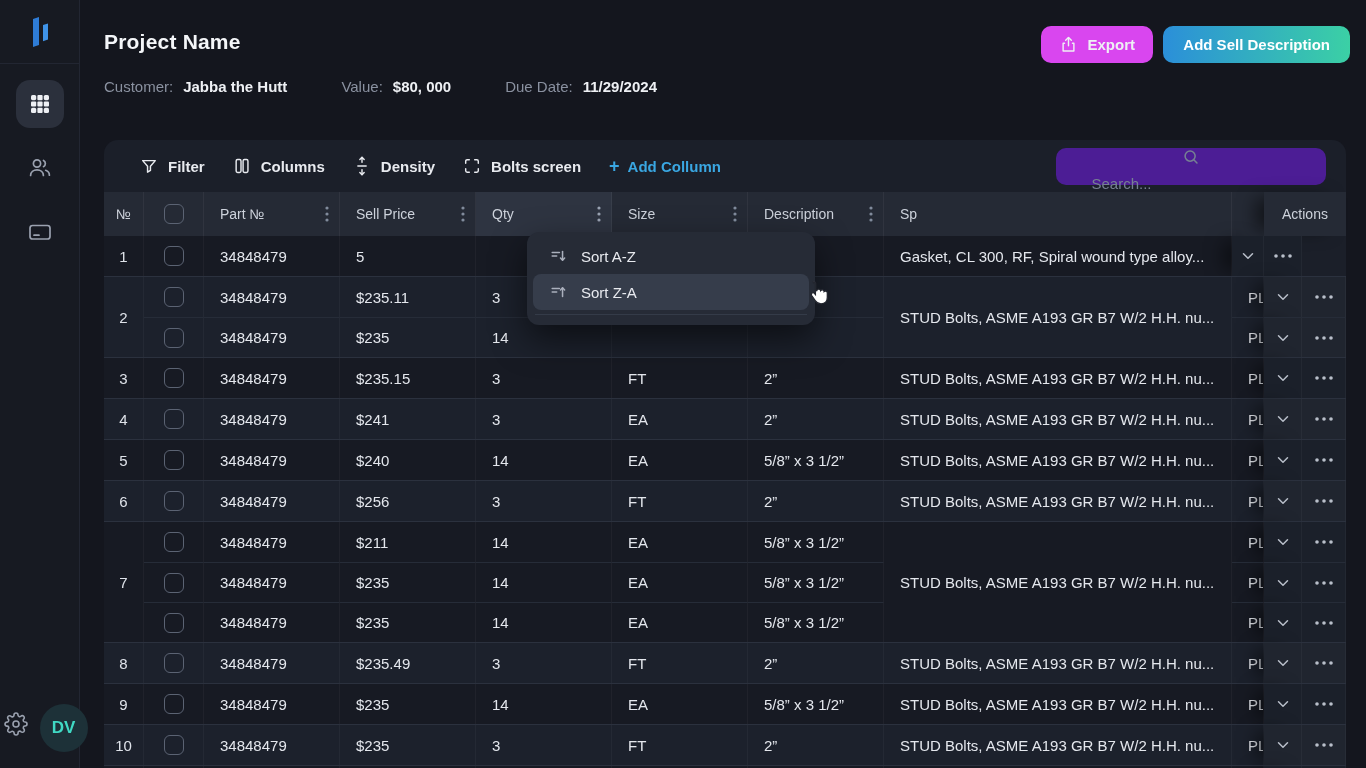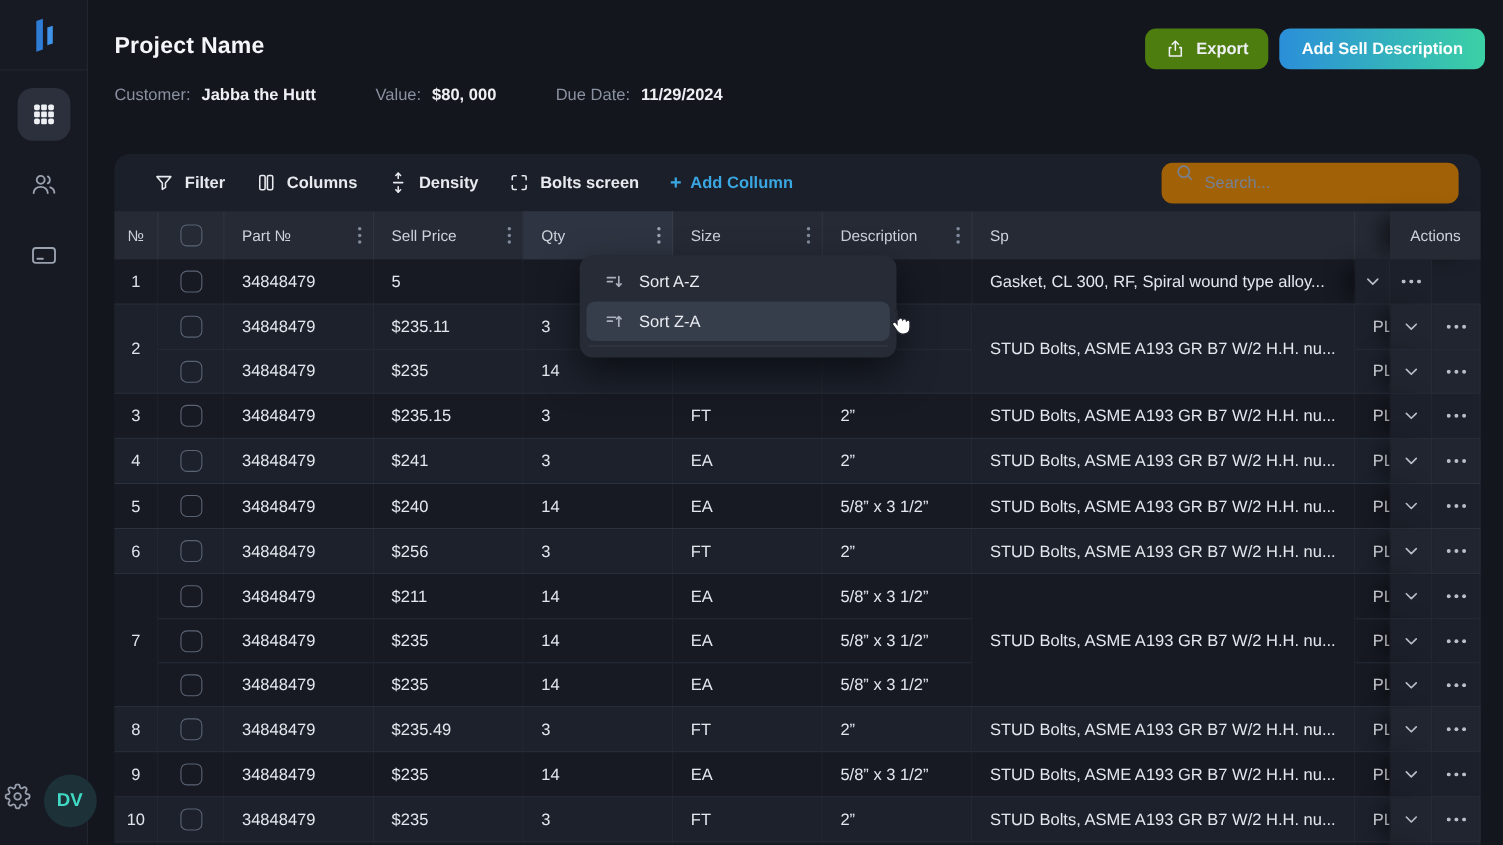--- a/index.html
+++ b/index.html
@@ -17,30 +17,30 @@
   .gear { width:48px; height:48px; display:flex; align-items:center; justify-content:center; }
   .avatar { width:48px; height:48px; border-radius:50%; background:#1d3138; color:#40d9c4; font-weight:700; font-size:17px; display:flex; align-items:center; justify-content:center; margin-top:8px; }
 
   
   .main { position:absolute; left:80px; top:0; width:1286px; height:768px; }
   .page-title { position:absolute; left:24px; top:30px; font-size:21px; font-weight:700; letter-spacing:.2px; color:#f4f6f9; }
   .info-row { position:absolute; left:24px; top:78px; display:flex; gap:54px; font-size:15px; }
   .info-pair { display:flex; gap:10px; align-items:center; }
   .info-label { color:#8a91a0; }
   .info-value { color:#eef0f4; font-weight:600; }
-  .btn-export { position:absolute; right:213px; top:26px; height:37px; padding:0 18px; background:#4d7c0f; border:none; border-radius:10px; color:#eef0f4; font-size:15px; font-weight:600; display:flex; align-items:center; gap:9px; cursor:pointer; font-family:inherit; }
+  .btn-export { position:absolute; right:213px; top:26px; height:37px; padding:0 18px; background:#d946ef; border:none; border-radius:10px; color:#eef0f4; font-size:15px; font-weight:600; display:flex; align-items:center; gap:9px; cursor:pointer; font-family:inherit; }
   .btn-add { position:absolute; right:16px; top:26px; height:37px; padding:0 20px; background:linear-gradient(90deg,#2b8fd9,#3bd0a5); border:none; border-radius:10px; color:#ffffff; font-size:15px; font-weight:700; display:flex; align-items:center; cursor:pointer; font-family:inherit; }
 
   
   .panel { position:absolute; left:104px; top:140px; width:1242px; height:628px; background:#1b1f29; border-radius:14px 14px 0 0; }
   .toolbar { height:52px; display:flex; align-items:center; padding:0 20px 0 36px; gap:28px; }
   .tbtn { display:flex; align-items:center; gap:10px; background:none; border:none; color:#e8eaef; font-size:15px; font-weight:600; cursor:pointer; font-family:inherit; }
   .tbtn.accent { color:#3aa7e2; gap:8px; }
   .tbtn.accent .plus { font-size:18px; font-weight:600; line-height:1; }
-  .searchbox { margin-left:auto; width:270px; height:37px; background:#a16207; border-radius:10px; display:flex; padding:0 12px; gap:9px; }
+  .searchbox { margin-left:auto; width:270px; height:37px; background:#4c1d95; border-radius:10px; display:flex; align-items:center; padding:0 12px; gap:9px;flex-direction:column; }
   .searchbox input { flex:1; background:none; border:none; outline:none; color:#dfe3ea; font-size:15px; font-family:inherit; }
   .searchbox input::placeholder { color:#768093; }
 
   
   .grid-cols { display:grid; grid-template-columns:40px 60px 136px 136px 136px 136px 136px 348px 32px 38px 44px; }
   .thead { height:44px; grid-auto-rows:44px; background:#252a35; }
   .th { display:flex; align-items:center; padding:0 10px 0 16px; font-size:14px; color:#cdd2db; border-right:1px solid rgba(255,255,255,.05); overflow:hidden; white-space:nowrap; }
   .th .dots { margin-left:auto; cursor:pointer; flex:none; }
   .th.center { justify-content:center; padding:0; }
   .th.active { background:#2e3441; }

